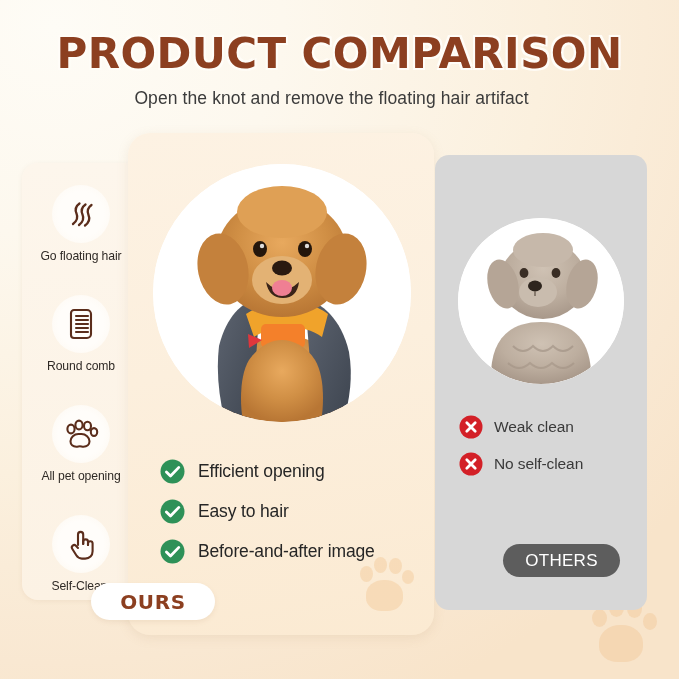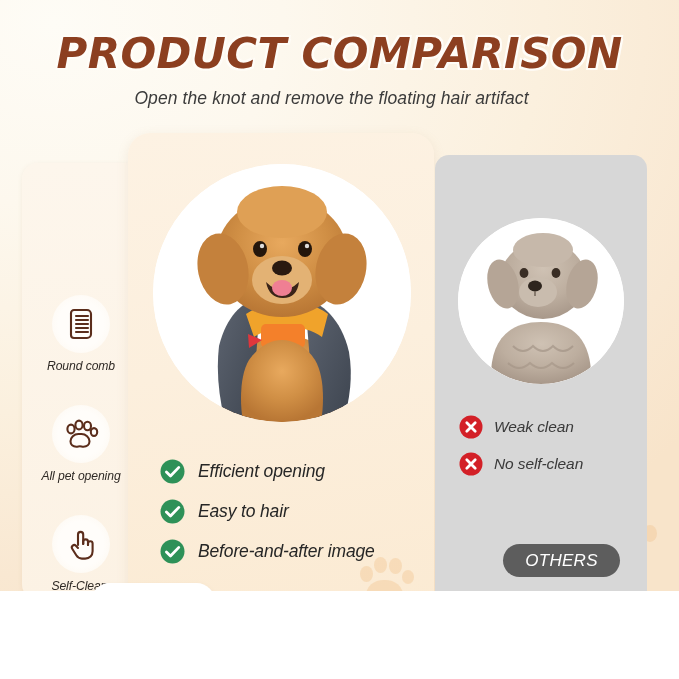--- a/index.html
+++ b/index.html
@@ -8,25 +8,24 @@
   }
   body {
     width: 679px;
     height: 679px;
     font-family: "Liberation Sans", sans-serif;
     overflow: hidden;
   }
   #poster {
     position: relative;
     width: 679px;
-    height: 591px;
+    height: 679px;
     background:
       radial-gradient(120% 110% at 8% 4%, #fefcf6 0%, #fdf8ee 28%, #fbf0de 60%, #f9e8d2 85%, #f8e4ca 100%);
     overflow: hidden;
-    font-style: italic;
   }
 
   
   .paw {
     position: absolute;
     pointer-events: none;
   }
   .paw .pad {
     position: absolute;
     border-radius: 50%;
@@ -238,20 +237,30 @@
     <div class="toe" style="left:56px;top:18px;width:14px;height:17px;"></div>
   </div>
 
   <div class="header">
     <h1 class="title">PRODUCT COMPARISON</h1>
     <p class="subtitle">Open the knot and remove the floating hair artifact</p>
   </div>
 
   <div class="sidebar">
 
+    <div class="feature" style="top:22px;">
+      <div class="feature-icon">
+        <svg width="34" height="34" viewBox="0 0 34 34" fill="none" stroke="#5b2d1b" stroke-width="2.3" stroke-linecap="round">
+          <path d="M9 27c4-3 5-7 3.5-10.5C11 13 12 9 15.5 6.5"></path>
+          <path d="M15 28c4-3 5-7 3.5-10.5C17 14 18 10 21.5 7.5"></path>
+          <path d="M21 28.5c4-3 5-7 3.5-10.5C23 14.5 24 10.5 27.5 8"></path>
+        </svg>
+      </div>
+      <div class="feature-label">Go floating hair</div>
+    </div>
 
     <div class="feature" style="top:132px;">
       <div class="feature-icon">
         <svg width="32" height="34" viewBox="0 0 32 34" fill="none" stroke="#5b2d1b" stroke-width="2.1" stroke-linecap="round" stroke-linejoin="round">
           <path d="M9 3h13a4 4 0 0 1 4 4v20a4 4 0 0 1-4 4H9a3 3 0 0 1-3-3V6a3 3 0 0 1 3-3z"></path>
           <path d="M11 9h12M11 13h12M11 17h12M11 21h12M11 25h12"></path>
         </svg>
       </div>
       <div class="feature-label">Round comb</div>
     </div>

